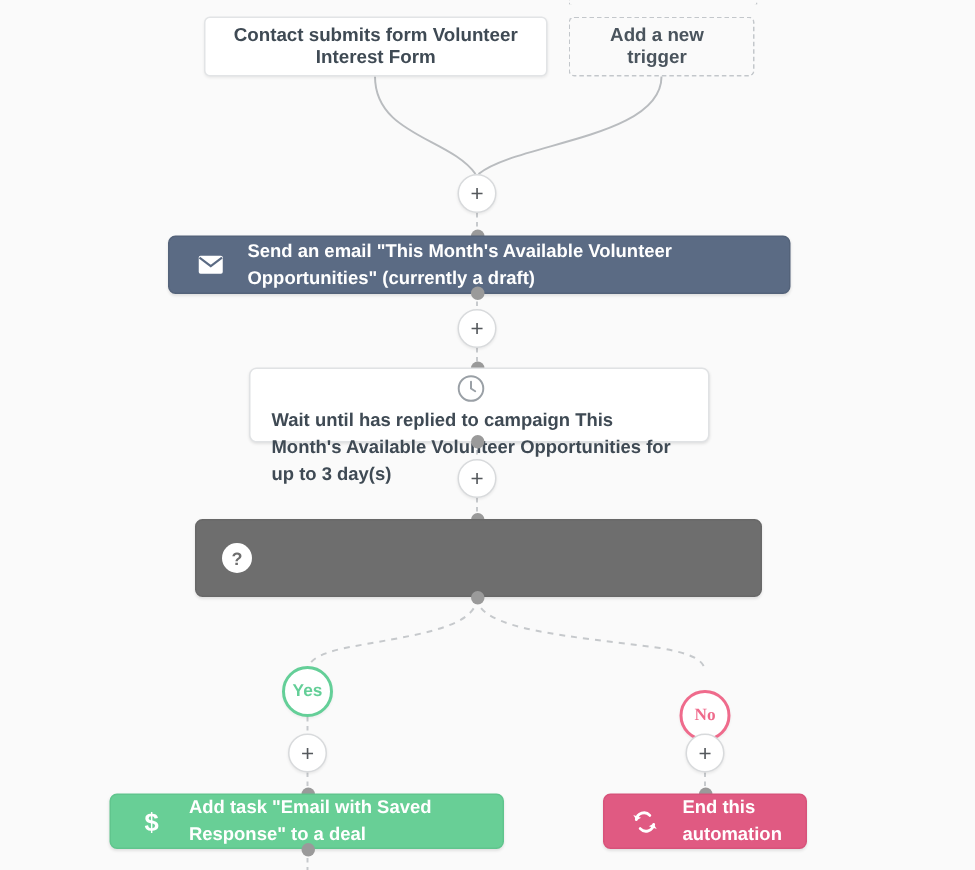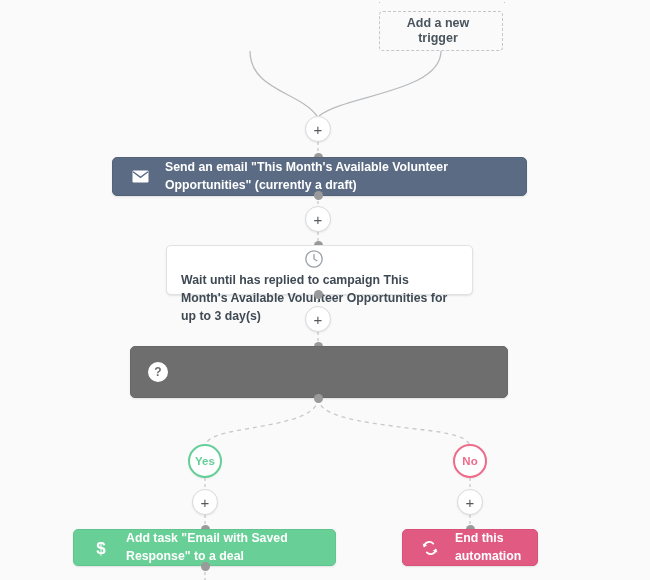--- a/index.html
+++ b/index.html
@@ -192,20 +192,23 @@
 
     <path d="M 205 515 L 205 529" stroke="#c6c9cc" stroke-width="1.3" stroke-dasharray="3,3" fill="none"></path>
 
     <path d="M 205 566 L 205 580" stroke="#c6c9cc" stroke-width="1.3" stroke-dasharray="3,3" fill="none"></path>
 
     <path d="M 470 478 L 470 489" stroke="#c6c9cc" stroke-width="1.3" stroke-dasharray="3,3" fill="none"></path>
 
     <path d="M 470 515 L 470 529" stroke="#c6c9cc" stroke-width="1.3" stroke-dasharray="3,3" fill="none"></path>
   </svg>
 
+  <div class="node trigger" style="left:136px; top:11px; width:229px;">
+    <span>Contact submits form Volunteer Interest Form</span>
+  </div>
 
   <div class="node trigger dashed" style="left:379px; top:11px; width:124px;">
     <span>Add a new trigger</span>
   </div>
 
   <div class="node plus" style="left:305px; top:116px;">
     <span>+</span>
   </div>
   <div class="dot" style="left:313.5px; top:153px;"></div>
 
@@ -247,21 +250,21 @@
         <circle cx="11" cy="11" r="10" fill="#ffffff"></circle>
         <text x="11" y="15.4" text-anchor="middle" font-family="Liberation Sans, sans-serif" font-size="12" font-weight="700" fill="#6e6e6e">?</text>
       </svg>
     </span>
   </div>
   <div class="dot" style="left:313.5px; top:394px;"></div>
 
   <div class="node badge badge-yes" style="left:188px; top:444px;">
     <span>Yes</span>
   </div>
-  <div class="node badge badge-no" style="left:453px; top:444px;">
+  <div class="node badge badge-no" style="left:453px; top:460px;font-family:Liberation Serif, serif;">
     <span>No</span>
   </div>
 
   <div class="node plus" style="left:192px; top:489px;">
     <span>+</span>
   </div>
   <div class="node plus" style="left:457px; top:489px;">
     <span>+</span>
   </div>
 

